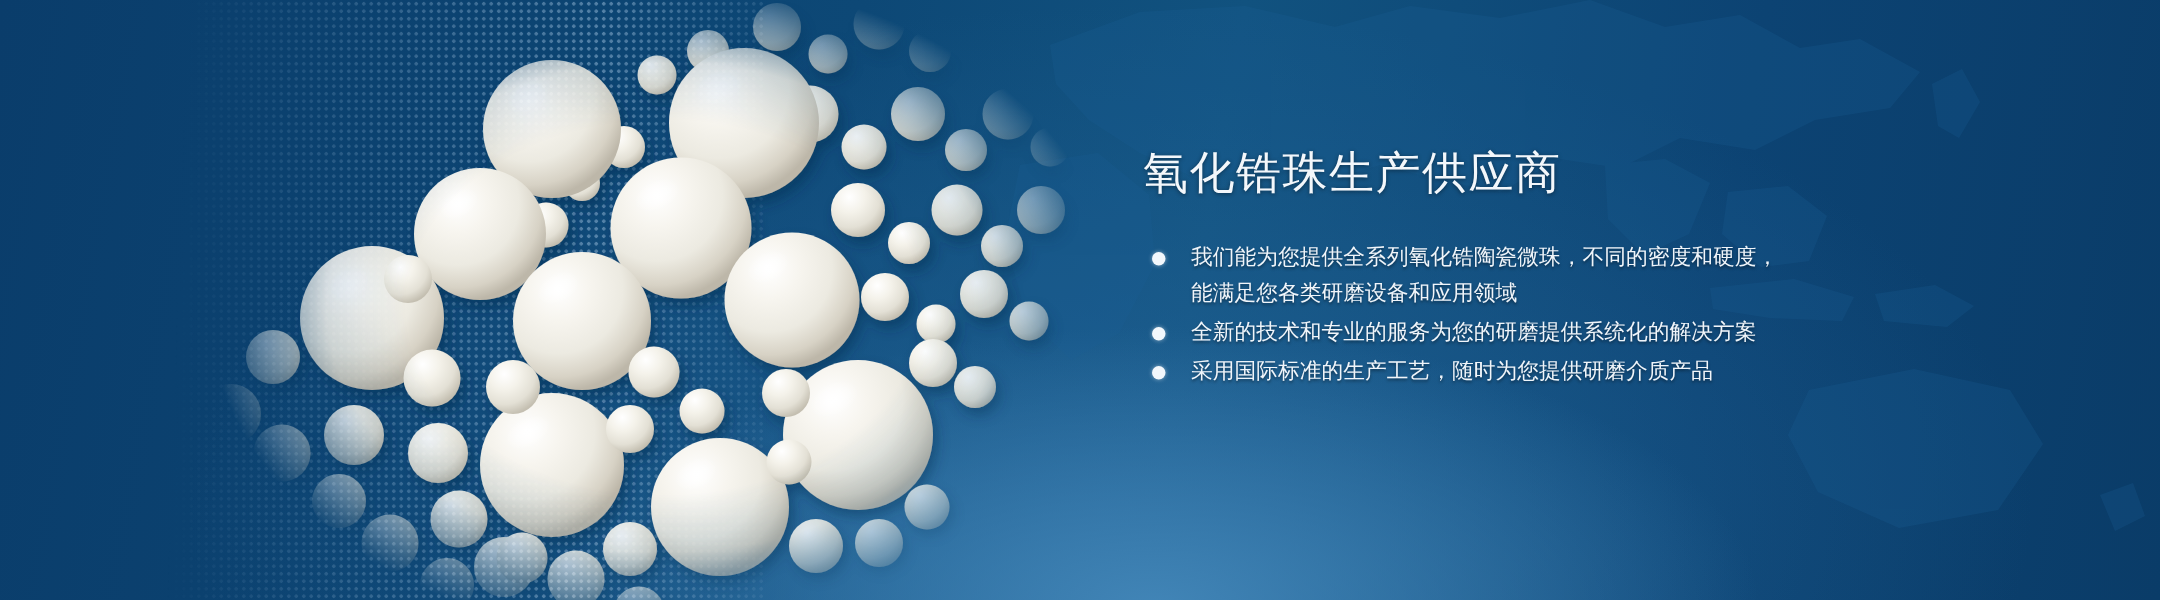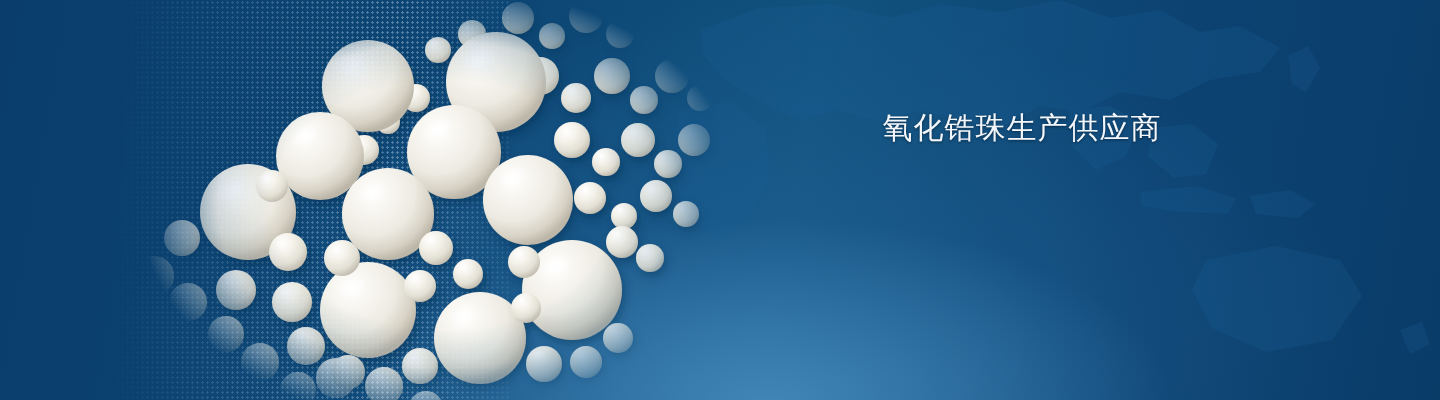--- a/index.html
+++ b/index.html
@@ -47,23 +47,22 @@
   
   .photo{
     position:absolute; left:120px; top:-10px; width:620px; height:430px;
     -webkit-mask-image:radial-gradient(ellipse 330px 240px at 52% 50%, #000 52%, rgba(0,0,0,.85) 68%, rgba(0,0,0,0) 92%);
             mask-image:radial-gradient(ellipse 330px 240px at 52% 50%, #000 52%, rgba(0,0,0,.85) 68%, rgba(0,0,0,0) 92%);
   }
   .photo svg{ width:100%; height:100%; display:block; }
 
   
   .copy{
-    position:absolute; left:762px; top:108px; width:520px;
+    position:absolute; left:762px; top:96px; width:520px;
     color:#ffffff;
-    text-align:center;
   }
   .headline{
     font-size:30px;
     line-height:40px;
     letter-spacing:1px;
     font-weight:400;
     color:#f3f7fb;
     text-shadow:0 1px 3px rgba(0,0,0,.45);
     white-space:nowrap;
   }
@@ -248,15 +247,34 @@
           <ellipse cx="436" cy="276" rx="17" ry="11" fill="url(#spec)" transform="rotate(-27 436 276)"></ellipse>
         </g>
       </g>
     </svg>
   </div>
 
   <div class="copy">
 
     <div class="headline">氧化锆珠生产供应商</div>
 
+    <ul class="bullets">
+
+      <li class="bullet">
+        <span class="dot"></span>
+        <span>我们能为您提供全系列氧化锆陶瓷微珠，不同的密度和硬度，</span>
+        <span class="line2">能满足您各类研磨设备和应用领域</span>
+      </li>
+
+      <li class="bullet">
+        <span class="dot"></span>
+        <span>全新的技术和专业的服务为您的研磨提供系统化的解决方案</span>
+      </li>
+
+      <li class="bullet">
+        <span class="dot"></span>
+        <span>采用国际标准的生产工艺，随时为您提供研磨介质产品</span>
+      </li>
+
+    </ul>
   </div>
 
 </div>
 
 </body></html>

